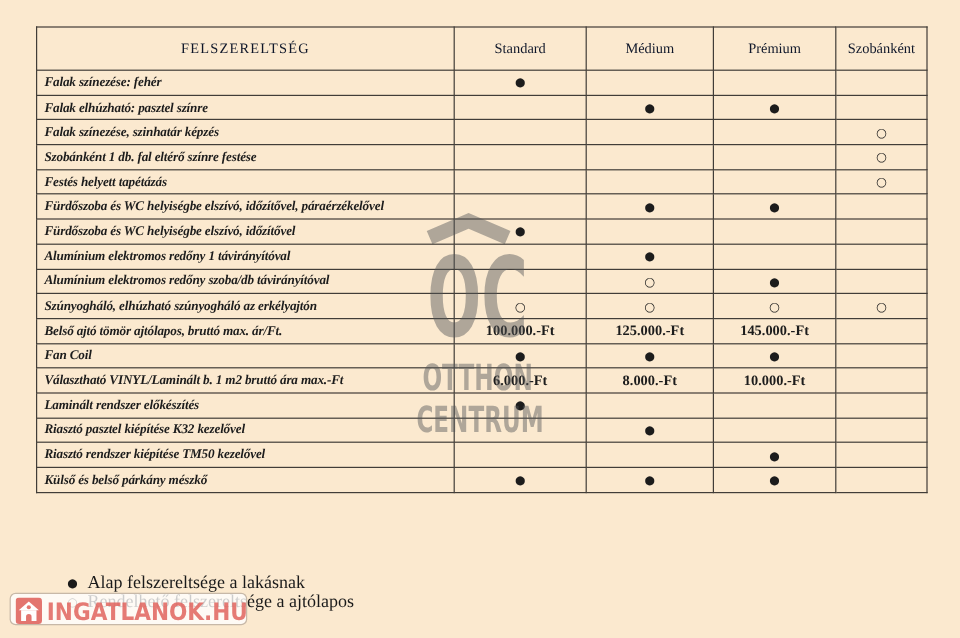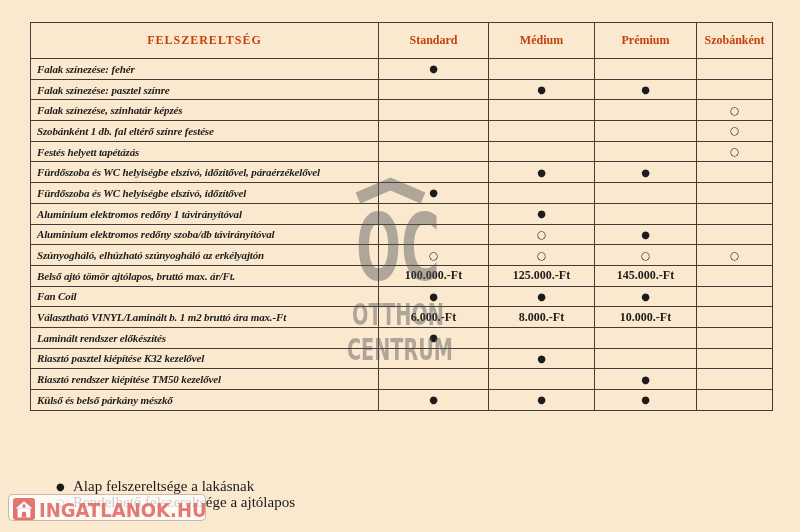--- a/index.html
+++ b/index.html
@@ -13,21 +13,21 @@
   .spec-table{
     position:absolute;left:30px;top:22px;width:739px;
     border-collapse:collapse;table-layout:fixed;
     background:transparent;z-index:1;
   }
   .spec-table th,.spec-table td{
     border:1px solid #413d38;box-sizing:border-box;
     padding:0;overflow:hidden;white-space:nowrap;
   }
   .spec-table thead th{
-    height:36px;font-weight:bold;font-size:12px;color:#c2410c;
+    height:36px;font-weight:normal;font-size:12px;color:#0f172a;
     text-align:center;vertical-align:middle;
   }
   th.label-col{letter-spacing:1px;}
   .spec-table tbody td{height:20.7px;vertical-align:middle;}
   td.label-cell{
     font-weight:bold;font-style:italic;font-size:11px;
     padding-left:6px;letter-spacing:-0.15px;
   }
   td.val{
     text-align:center;font-weight:bold;font-size:12px;font-style:normal;
@@ -81,21 +81,21 @@
   </thead>
   <tbody>
       <tr>
         <td class="label-cell">Falak színezése: fehér</td>
         <td class="val"><span class="dot-filled">●</span></td>
         <td class="val"></td>
         <td class="val"></td>
         <td class="val"></td>
       </tr>
       <tr>
-        <td class="label-cell">Falak színezése: pasztel színre</td>
+        <td class="label-cell">Falak elhúzható: pasztel színre</td>
         <td class="val"></td>
         <td class="val"><span class="dot-filled">●</span></td>
         <td class="val"><span class="dot-filled">●</span></td>
         <td class="val"></td>
       </tr>
       <tr>
         <td class="label-cell">Falak színezése, szinhatár képzés</td>
         <td class="val"></td>
         <td class="val"></td>
         <td class="val"></td>

